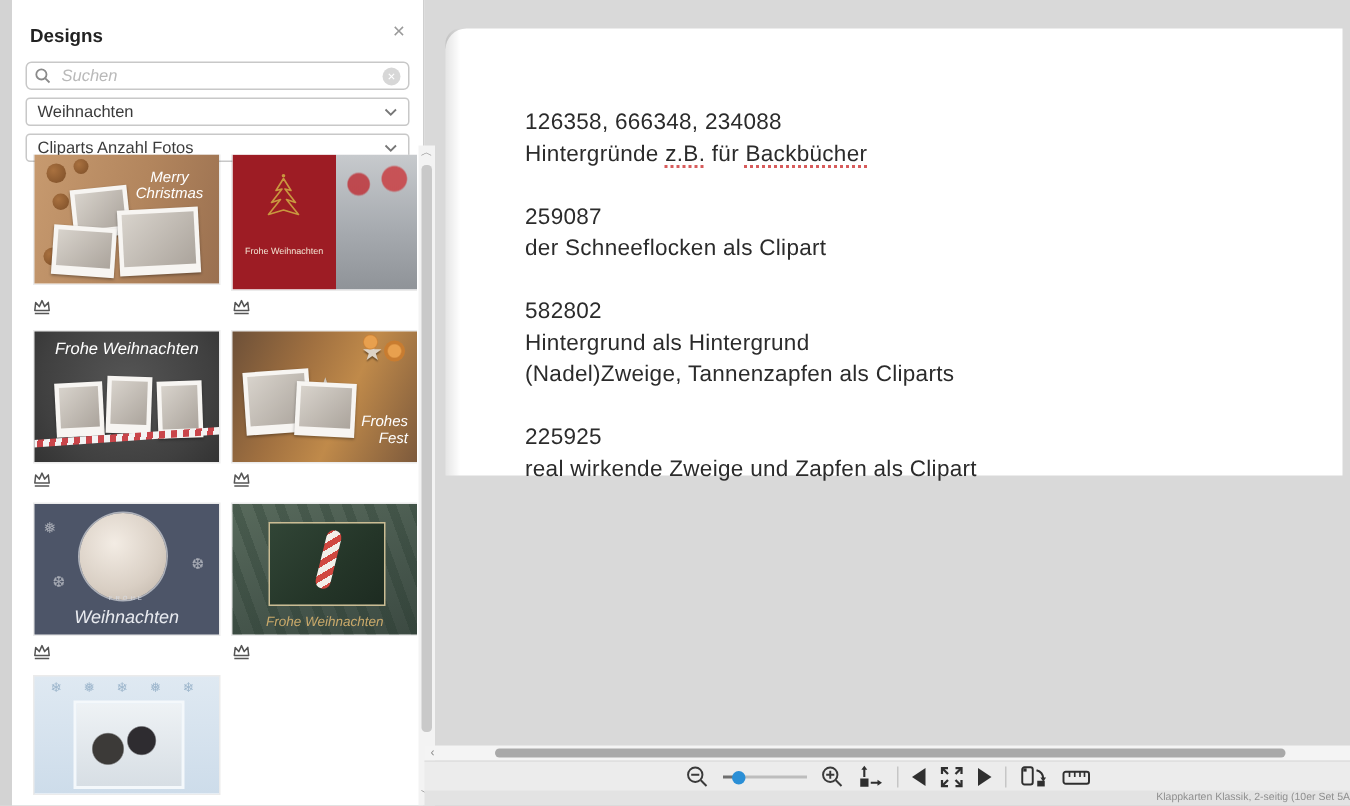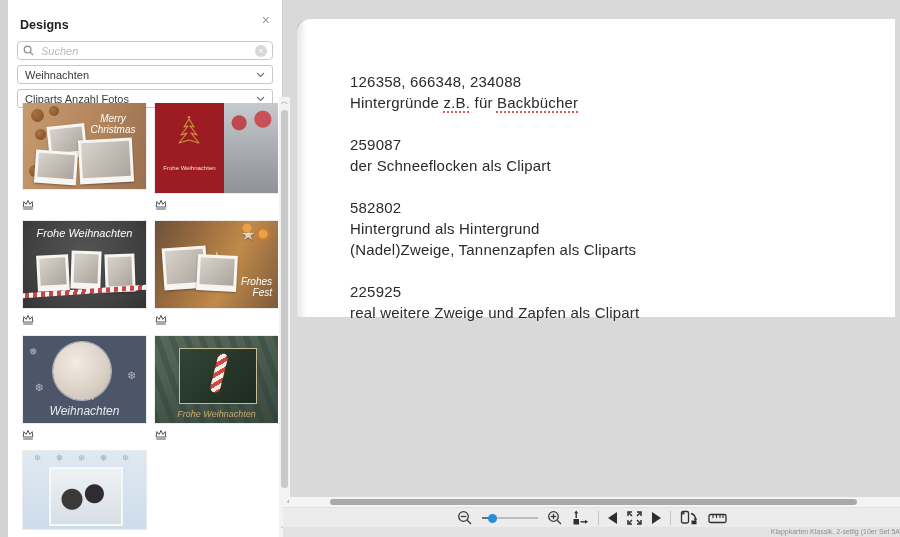--- a/index.html
+++ b/index.html
@@ -299,21 +299,21 @@
       <div>259087</div>
       <div>der Schneeflocken als Clipart</div>
     </div>
     <div class="grp">
       <div>582802</div>
       <div>Hintergrund als Hintergrund</div>
       <div>(Nadel)Zweige, Tannenzapfen als Cliparts</div>
     </div>
     <div class="grp">
       <div>225925</div>
-      <div>real weitere Zweige und Zapfen als Clipart</div>
+      <div>real wirkende Zweige und Zapfen als Clipart</div>
     </div>
   </div>
 </div>
 
 <div class="hscroll">
   <span class="arrow">‹</span>
   <div class="hthumb"></div>
 </div>
 
 <div class="toolbar">

